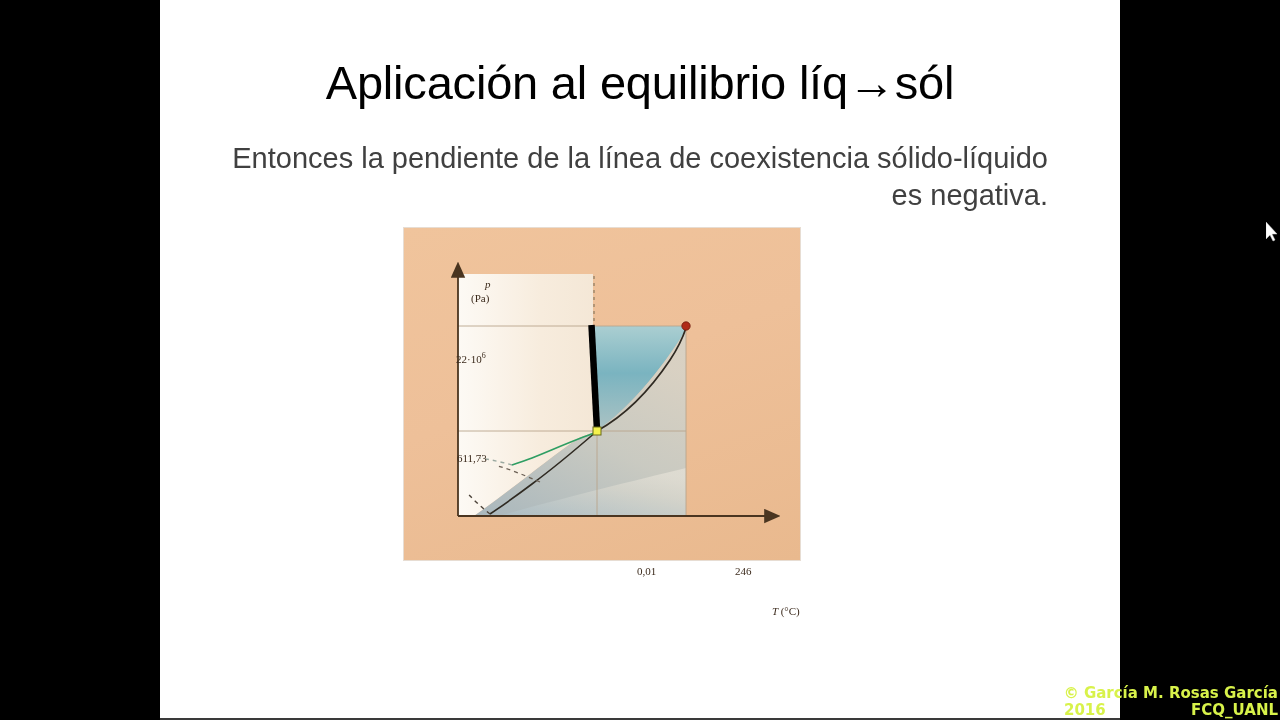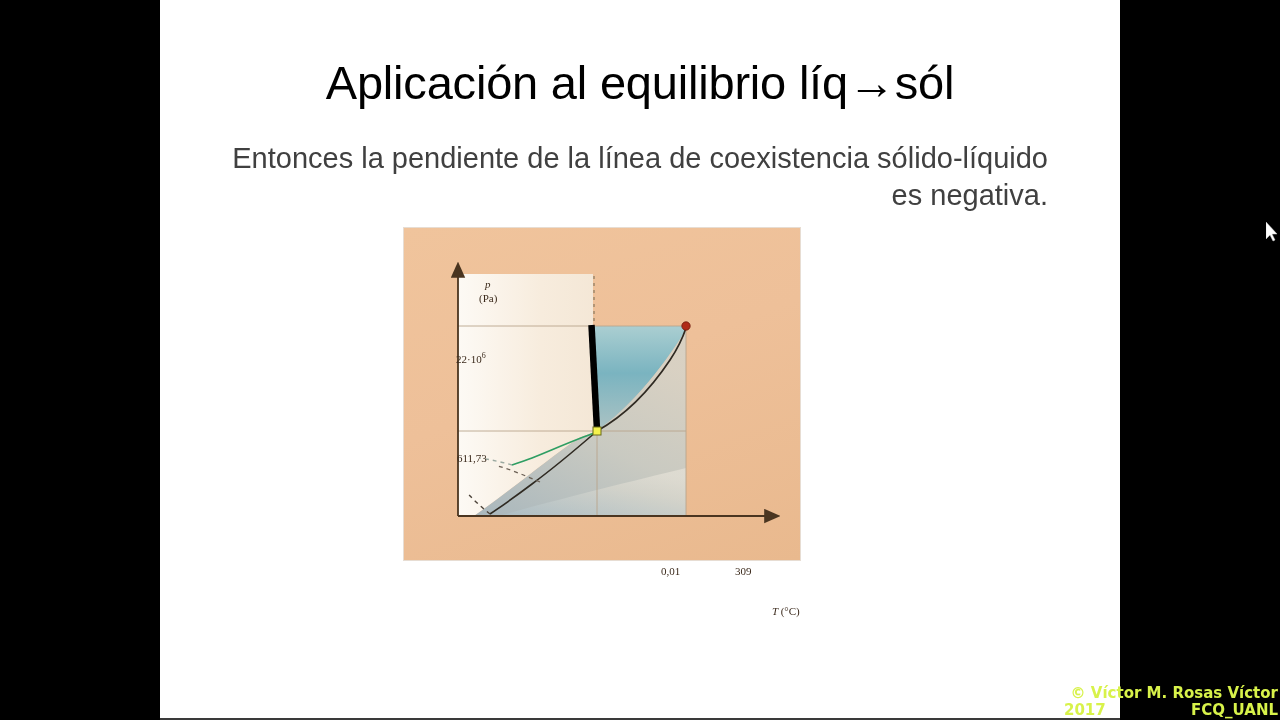--- a/index.html
+++ b/index.html
@@ -79,25 +79,25 @@
   }
   .yt-label, .xt-label, .ax-label {
     position: absolute;
     color: #3b2a1c;
     font-family: "Liberation Serif", serif;
     font-size: 11px;
     white-space: nowrap;
   }
   .ax-label { font-style: italic; }
   #lbl-p   { left: 31px; top: 10px; }
-  #lbl-pa  { left: 25px; top: 24px; font-style: normal; }
+  #lbl-pa  { left: 17px; top: 24px; font-style: normal; }
   #lbl-y1  { left: 2px;  top: 83px; }
   #lbl-y1 sup { font-size: 8px; }
   #lbl-y2  { left: 3px;  top: 184px; }
-  #lbl-x1  { left: 183px; top: 297px; margin-left: 24px; }
+  #lbl-x1  { left: 183px; top: 297px; }
   #lbl-x2  { left: 281px; top: 297px; }
   #lbl-T   { left: 318px; top: 300px; margin-top: 37px; }
   #lbl-T span.unit { font-style: normal; }
   #copyright {
     position: absolute;
     right: 2px;
     top: 668px;
     width: 300px;
     text-align: right;
     font-size: 15px;
@@ -201,33 +201,33 @@
         </svg>
 
         <div class="ax-label" id="lbl-p">p</div>
         <div class="ax-label" id="lbl-pa">(Pa)</div>
 
         <div class="yt-label" id="lbl-y1"><span>22·10</span><sup>6</sup></div>
 
         <div class="yt-label" id="lbl-y2">611,73</div>
 
         <div class="xt-label" id="lbl-x1">0,01</div>
-        <div class="xt-label" id="lbl-x2">309</div>
+        <div class="xt-label" id="lbl-x2">246</div>
 
         <div class="ax-label" id="lbl-T"><span>T</span>
              <span class="unit">(°C)</span></div>
       </div>
     </div>
 
   </div>
 
   <div id="bottom-rule"></div>
 
   <div id="copyright">
-    <span>© Víctor M. Rosas Víctor</span>
-    <span class="ln2"><span class="yr">2017</span><span>FCQ_UANL</span></span>
+    <span>© García M. Rosas García</span>
+    <span class="ln2"><span class="yr">2016</span><span>FCQ_UANL</span></span>
   </div>
 
   <svg id="cursor" viewBox="0 0 12 20">
     <path d="M0,0 L0,17 L4,13 L7,19 L9,18 L6,12 L11,12 Z" fill="#ffffff" stroke="#d0d0d0" stroke-width="0.5"></path>
   </svg>
 
 </div>
 
 </body></html>

